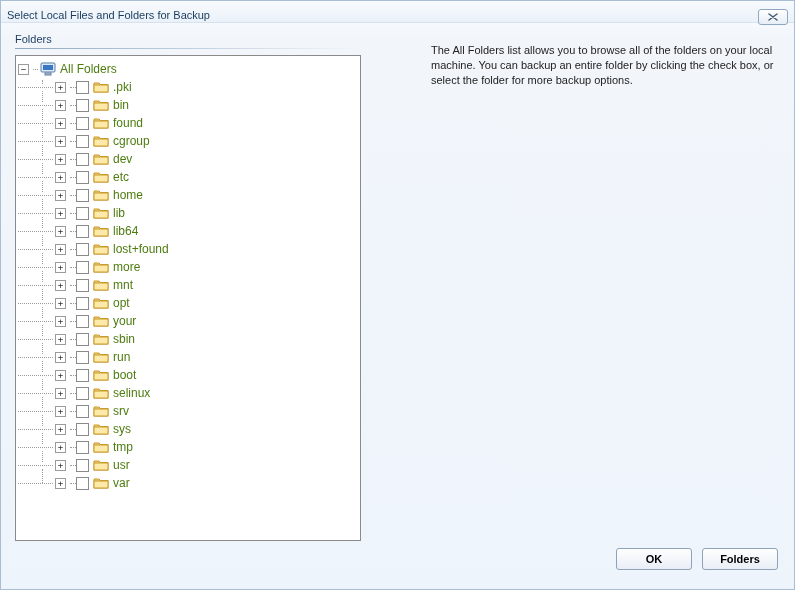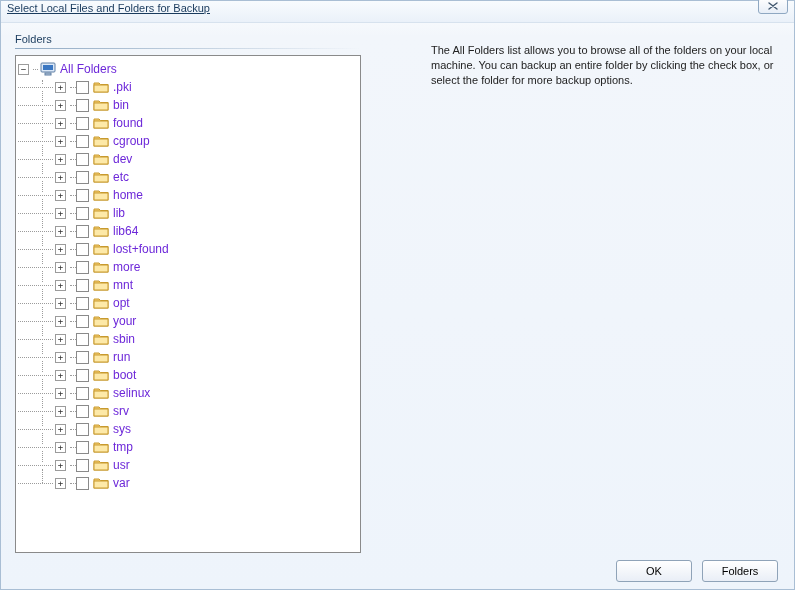--- a/index.html
+++ b/index.html
@@ -14,44 +14,43 @@
   }
   .window {
     width: 795px; height: 590px;
     background: linear-gradient(#fdfeff, #f2f6fb 6%, #eef4fb);
     border: 1px solid #a9bed4;
     position: relative;
   }
   .titlebar {
     height: 22px;
     display: flex;
-    align-items: flex-end;
+    align-items: flex-start;
     padding: 8px 6px;
     color: #1a3b5d;
     font-size: 11px;
     border-bottom: 1px solid #d7e2ee;
     background: linear-gradient(#f8fbfe, #eaf1f9);
-    text-decoration: underline;
   }
   .titlebar .title { flex: 1; }
   .close-btn {
     width: 30px; height: 16px;
     border: 1px solid #8fa8c2;
     border-radius: 3px;
     background: linear-gradient(#fefefe,#e7eef7);
     display: flex; align-items: center; justify-content: center;
     color: #3b556f;
     font-size: 10px;
     line-height: 1;
   }
   .close-btn svg { width: 12px; height: 8px; }
   .content {
     position: absolute;
     top: 22px; left: 0; right: 0; bottom: 0;
-    padding: 10px 14px 0 14px;
+    padding: 10px 14px 12px 14px;
     display: flex;
     flex-direction: column;
   }
   .panels {
     flex: 1;
     display: flex;
     gap: 18px;
     min-height: 0;
   }
   .panel { display: flex; flex-direction: column; min-width: 0; }
@@ -86,20 +85,21 @@
     font-size: 11px;
     margin-left: 48px;
   }
   .button-row {
     height: 36px;
     display: flex;
     justify-content: flex-end;
     align-items: center;
     gap: 10px;
     padding-right: 2px;
+    font-weight: bold;
   }
   .btn {
     min-width: 76px;
     height: 22px;
     border: 1px solid #8fa3b8;
     border-radius: 3px;
     background: linear-gradient(#ffffff,#e9eef6);
     font-size: 11px;
     color: #000;
     text-align: center;
@@ -148,21 +148,21 @@
     border: 1px solid #8a8a8a;
     background: #fff;
     margin-right: 4px;
     flex: 0 0 auto;
   }
   .icon {
     width: 16px; height: 14px;
     margin-right: 4px;
     flex: 0 0 auto;
   }
-  .label { color: #6d28d9; }
+  .label { color: #4d7c0f; }
   .drive-icon rect.body{ fill:#dbe8f7; stroke:#5f7fa4; }
   .drive-icon rect.screen{ fill:#3a77c2; }
   .folder-icon .tab{ fill:#f6cf72; stroke:#c89a2f; }
   .folder-icon .body{ fill:#fde9a8; stroke:#c89a2f; }
 </style>
 </head>
 <body>
 
 <div class="window">
 

